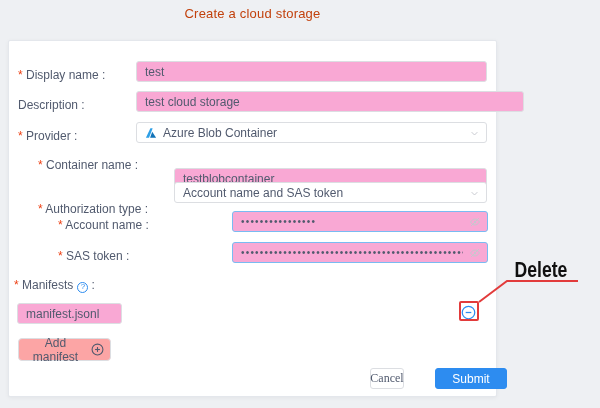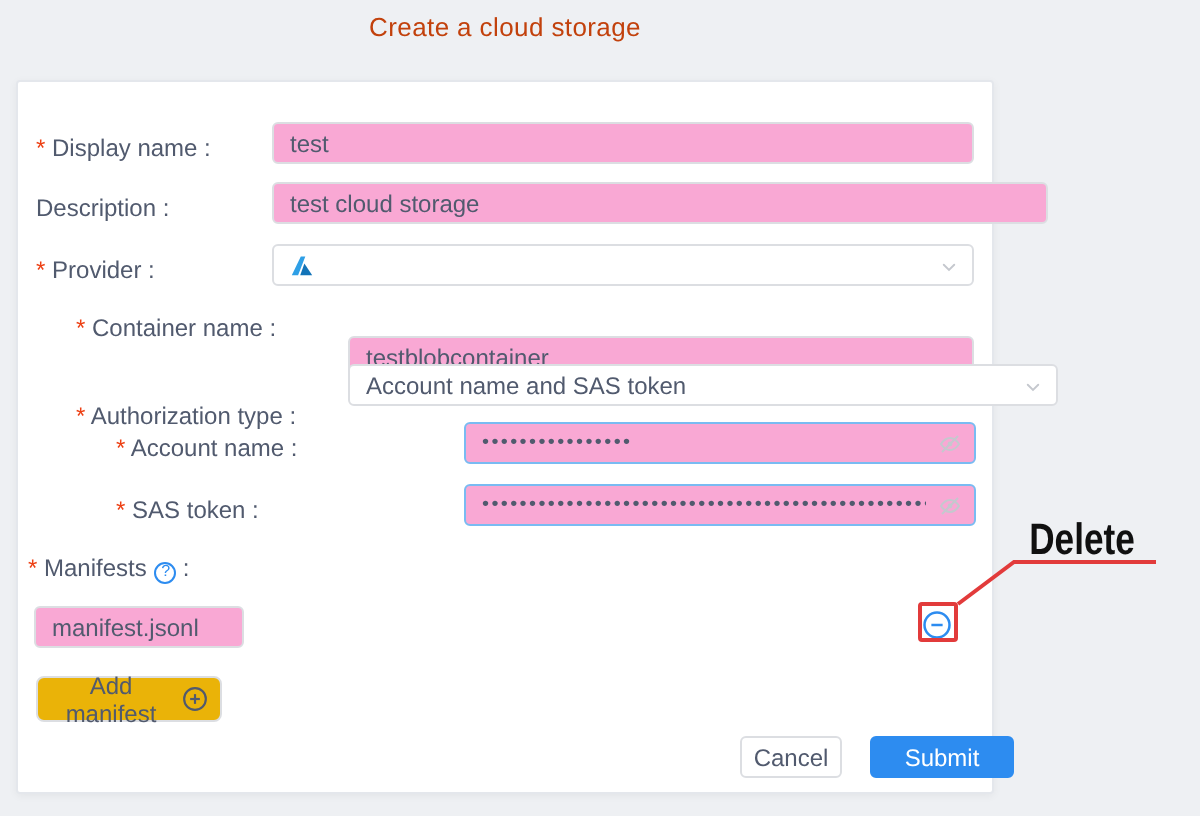--- a/index.html
+++ b/index.html
@@ -61,21 +61,21 @@
     transform:scaleX(.8);transform-origin:50% 50%;letter-spacing:0;
   }
   .btn{
     box-sizing:border-box;height:21px;border-radius:3px;font-size:12px;
     display:flex;align-items:center;justify-content:center;cursor:pointer;
     font-family:"Liberation Sans","DejaVu Sans",sans-serif;
   }
   .btn-default{background:#fff;border:1px solid #dcdee2;color:#515a6e;}
   .btn-primary{background:#2d8cf0;border:1px solid #2d8cf0;color:#fff;}
   .btn-add{
-    left:18px;top:338px;width:93px;height:23px;background:#eab308;
+    left:18px;top:338px;width:93px;height:23px;background:#fca5a5;
     border:1px solid #dcdee2;border-radius:4px;color:#515a6e;font-size:12px;
     display:flex;align-items:center;justify-content:center;gap:5px;cursor:pointer;
   }
   svg{display:block;}
 </style>
 </head>
 <body>
 
 <div class="abs page-title">Create a cloud storage</div>
 
@@ -99,39 +99,40 @@
   <span class="lbl required">Provider :</span>
 </div>
 <div class="field-wrap" style="left:136px;top:122px;width:351px;">
   <div class="sel">
     <span style="margin-right:6px;line-height:0;">
       <svg width="12" height="12" viewBox="0 0 16 16">
         <path d="M7.2 1.6 L10.2 1.6 L5.4 14.2 L1.2 14.2 Z" fill="#2e9fe6"></path>
         <path d="M9.6 6.4 L14.8 14.2 L6.8 14.2 Z" fill="#1273b8"></path>
       </svg>
     </span>
+    <span>Azure Blob Container</span>
     <span class="chev">
       <svg width="9" height="9" viewBox="0 0 24 24">
           <path d="M5 9l7 7 7-7" stroke="#c5c8ce" stroke-width="2.5" fill="none" stroke-linecap="round"></path>
         </svg>
     </span>
   </div>
 </div>
 
 <div class="field-wrap" style="left:38px;top:155px;">
   <span class="lbl required">Container name :</span>
 </div>
 <div class="field-wrap" style="left:174px;top:151px;width:313px;margin-top:17px;">
   <input class="inp" value="testblobcontainer" style="">
 </div>
 
 <div class="field-wrap" style="left:38px;top:199px;">
   <span class="lbl required">Authorization type :</span>
 </div>
-<div class="field-wrap" style="left:174px;top:182px;width:355px;">
+<div class="field-wrap" style="left:174px;top:182px;width:313px;">
   <div class="sel">
     <span>Account name and SAS token</span>
     <span class="chev">
       <svg width="9" height="9" viewBox="0 0 24 24">
           <path d="M5 9l7 7 7-7" stroke="#c5c8ce" stroke-width="2.5" fill="none" stroke-linecap="round"></path>
         </svg>
     </span>
   </div>
 </div>
 
@@ -190,14 +191,14 @@
   <span>Add manifest</span>
   <span>
     <svg width="13" height="13" viewBox="0 0 24 24">
       <circle cx="12" cy="12" r="10" fill="none" stroke="#515a6e" stroke-width="2"></circle>
       <line x1="7.5" y1="12" x2="16.5" y2="12" stroke="#515a6e" stroke-width="2"></line>
       <line x1="12" y1="7.5" x2="12" y2="16.5" stroke="#515a6e" stroke-width="2"></line>
     </svg>
   </span>
 </button>
 
-<button class="abs btn btn-default" style="left:370px;top:368px;width:51px;">Cancel</button>
+<button class="abs btn btn-default" style="left:370px;top:368px;width:34px;font-family:Liberation Serif, serif;">Cancel</button>
 <button class="abs btn btn-primary" style="left:435px;top:368px;width:72px;">Submit</button>
 
 </body></html>

